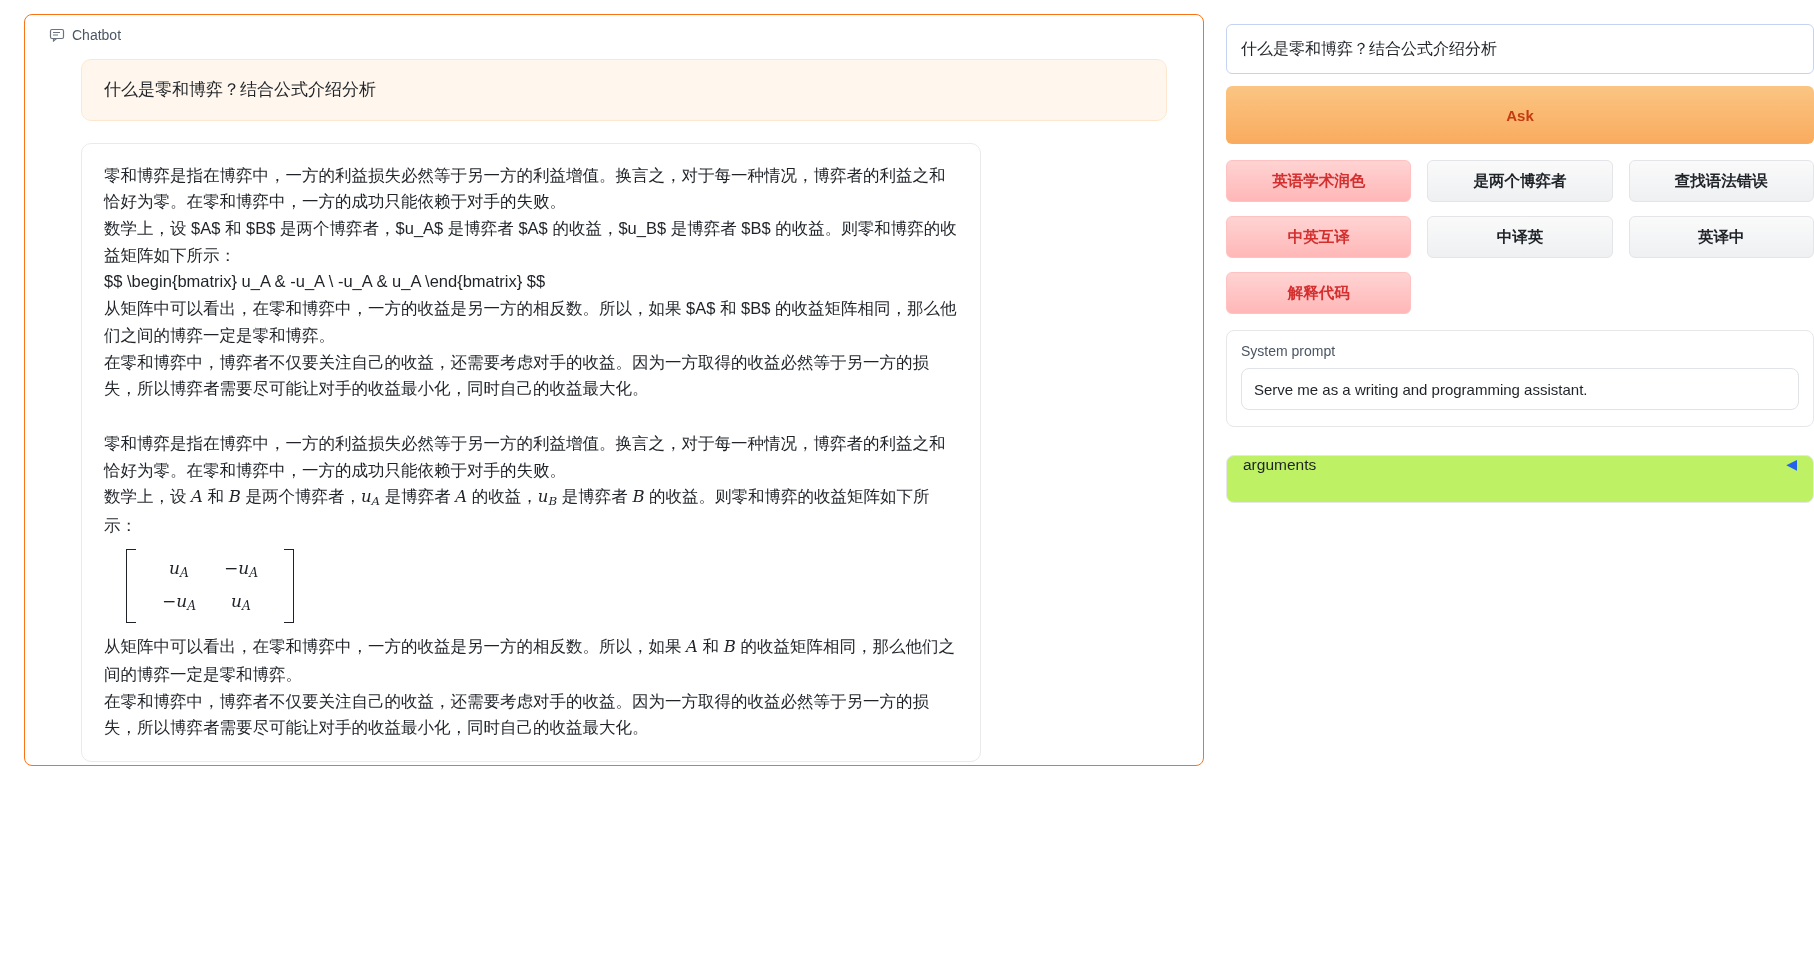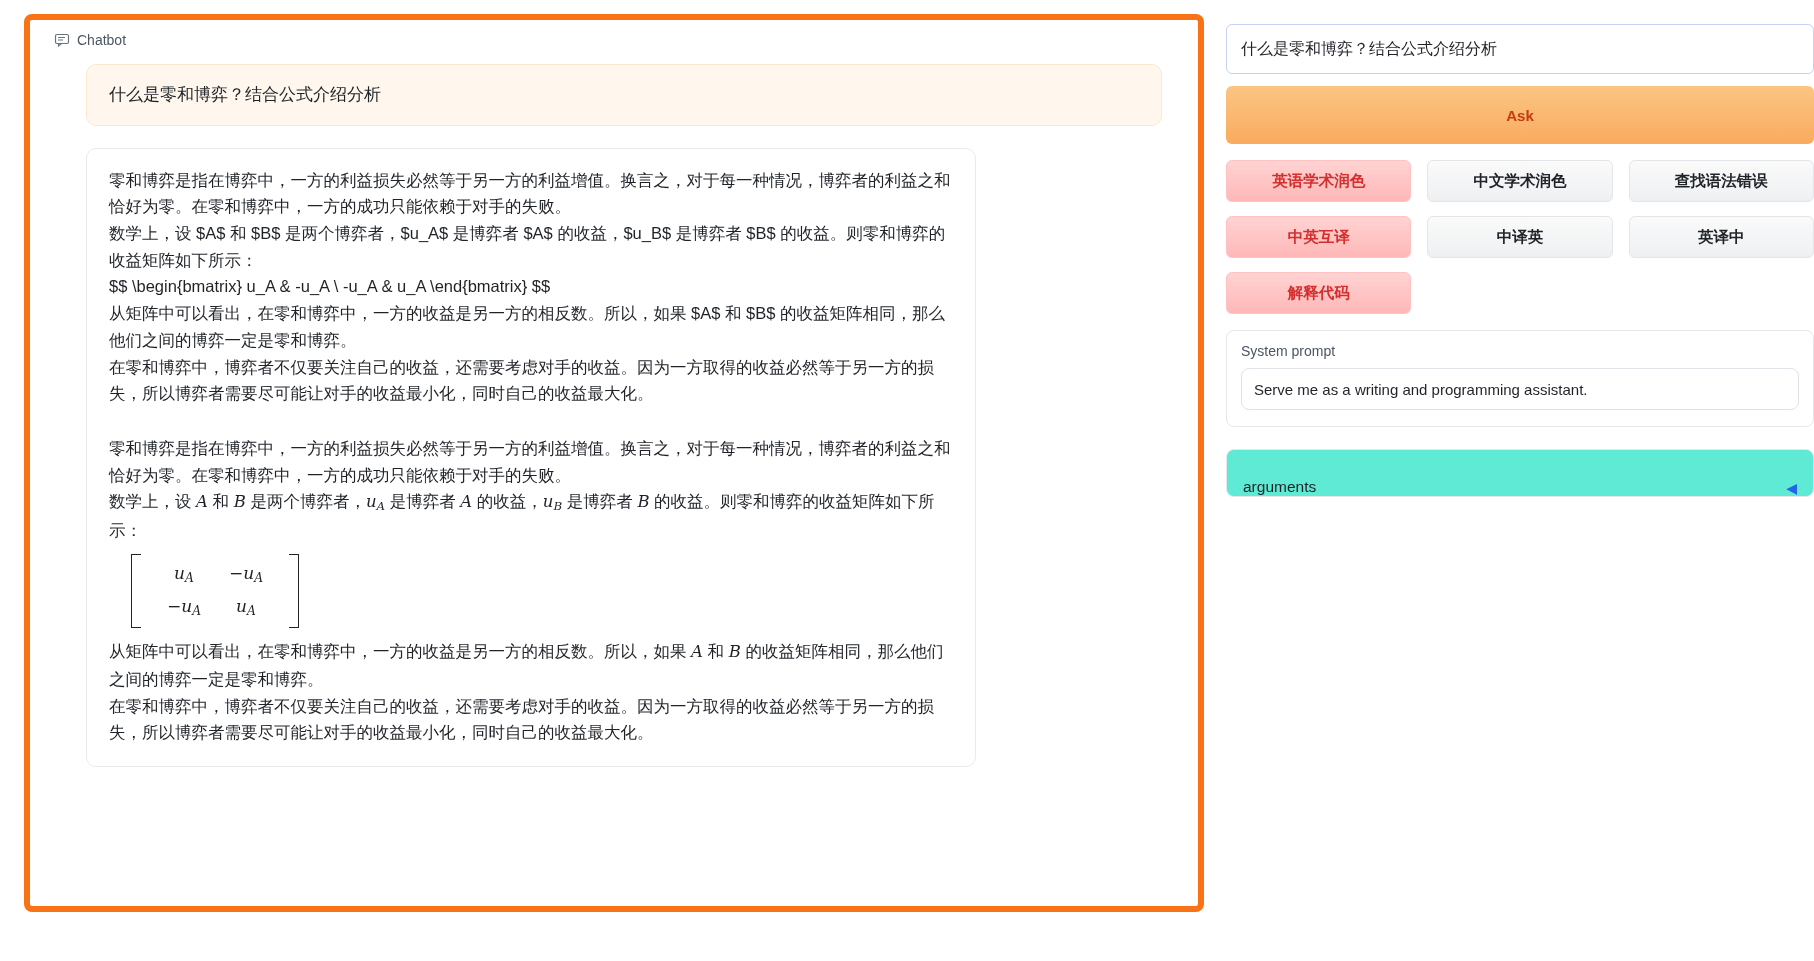--- a/index.html
+++ b/index.html
@@ -21,25 +21,25 @@
     gap: 22px;
     padding: 14px 24px 0 24px;
     width: 100%;
     height: 100%;
   }
 
   
   .chat-panel {
     width: 1180px;
     flex: 0 0 1180px;
-    border: 6px solid #f97316;
+    border: 1px solid #f97316;
     border-radius: 8px;
     background: #fff;
     padding: 10px 22px 22px 22px;
-    height: 898px;
+    height: 752px;
     overflow: hidden;
     position: relative;
   }
   .chat-label {
     display: inline-flex;
     align-items: center;
     gap: 7px;
     font-size: 14px;
     color: #4b5563;
     padding: 2px 2px 10px 2px;
@@ -171,29 +171,29 @@
     border: 1px solid #e0e3e7;
     border-radius: 8px;
     padding: 11px 12px;
     font-size: 15px;
     color: #1f2328;
     background: #fff;
     font-family: "Liberation Sans", sans-serif;
     outline: none;
   }
   .acc {
-    margin-top: 22px;
+    margin-top: 28px;
     border: 1px solid #e5e7eb;
     border-radius: 8px;
     height: 48px;
     display: flex;
-    align-items: flex-end;
+    align-items: flex-start;
     justify-content: space-between;
     padding: 0 16px;
-    background: #5eead4;
+    background: #bef264;
     cursor: pointer;
   }
   .acc-label { font-size: 15.5px; color: #1f2328; }
   .acc-arrow { font-size: 14px; color: #2563eb; }
 </style>
 </head>
 <body>
 
 <div class="app">
 
@@ -250,21 +250,21 @@
   </div>
 
   <div class="side">
 
     <input class="prompt-box" type="text" value="什么是零和博弈？结合公式介绍分析" style="">
 
     <button class="ask-btn">Ask</button>
 
     <div class="grid-btns">
       <button class="gbtn pink">英语学术润色</button>
-      <button class="gbtn">中文学术润色</button>
+      <button class="gbtn">是两个博弈者</button>
       <button class="gbtn">查找语法错误</button>
       <button class="gbtn pink">中英互译</button>
       <button class="gbtn">中译英</button>
       <button class="gbtn">英译中</button>
       <button class="gbtn pink">解释代码</button>
     </div>
 
 
     <div class="sys-card">
       <div class="sys-title">System prompt</div>

